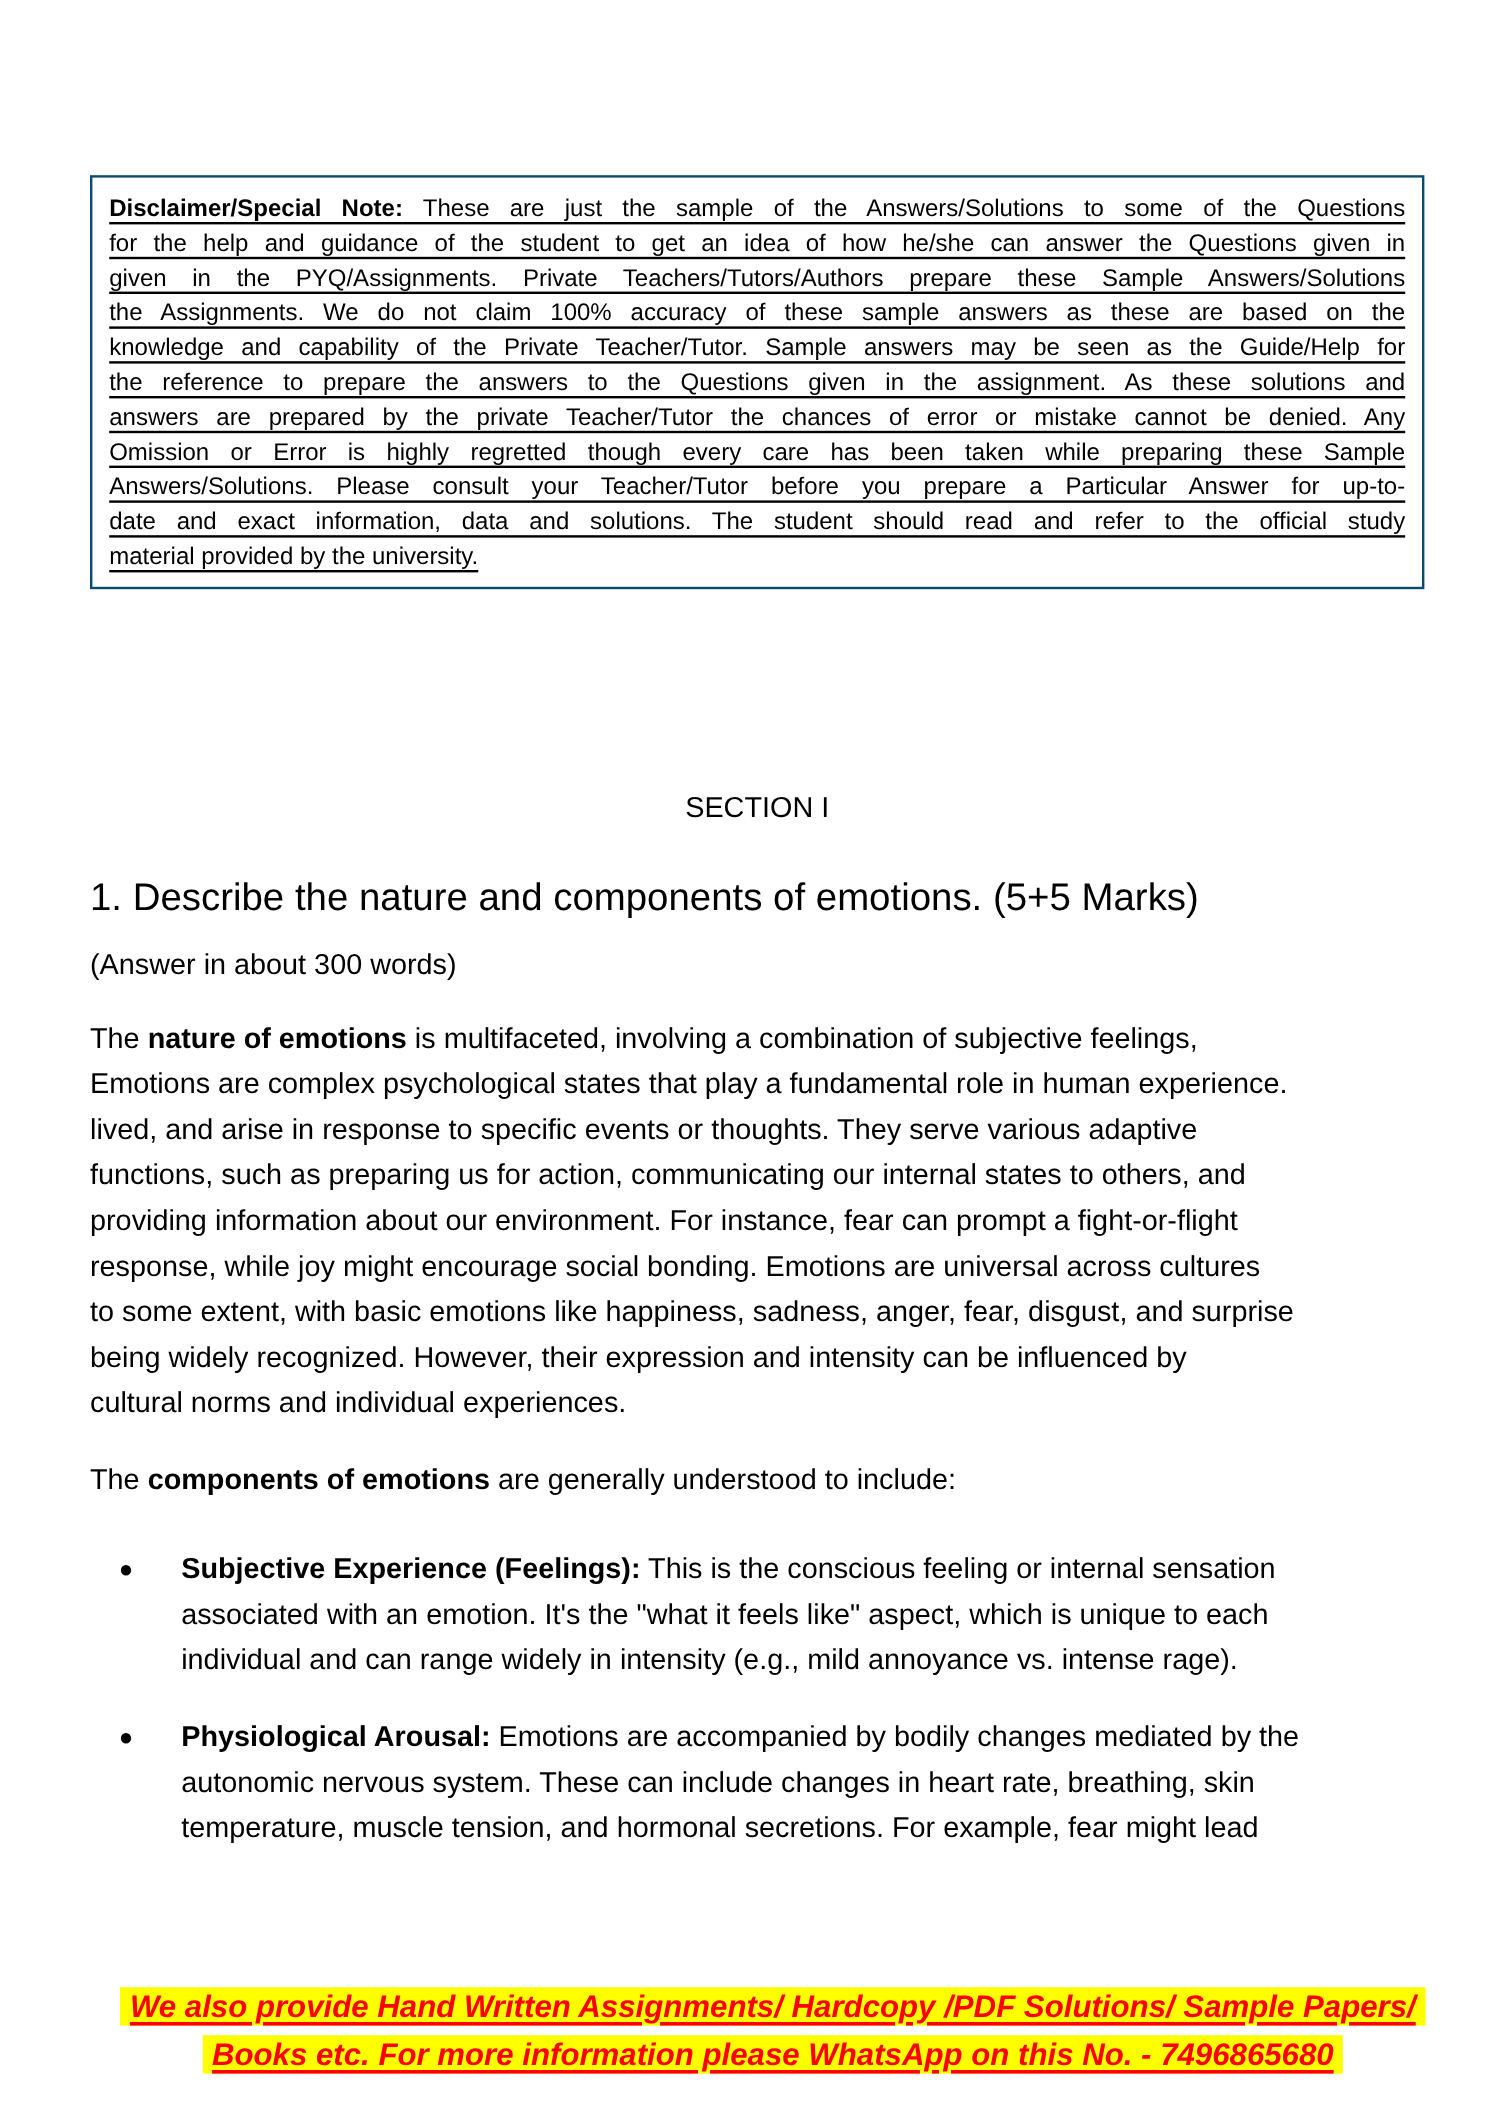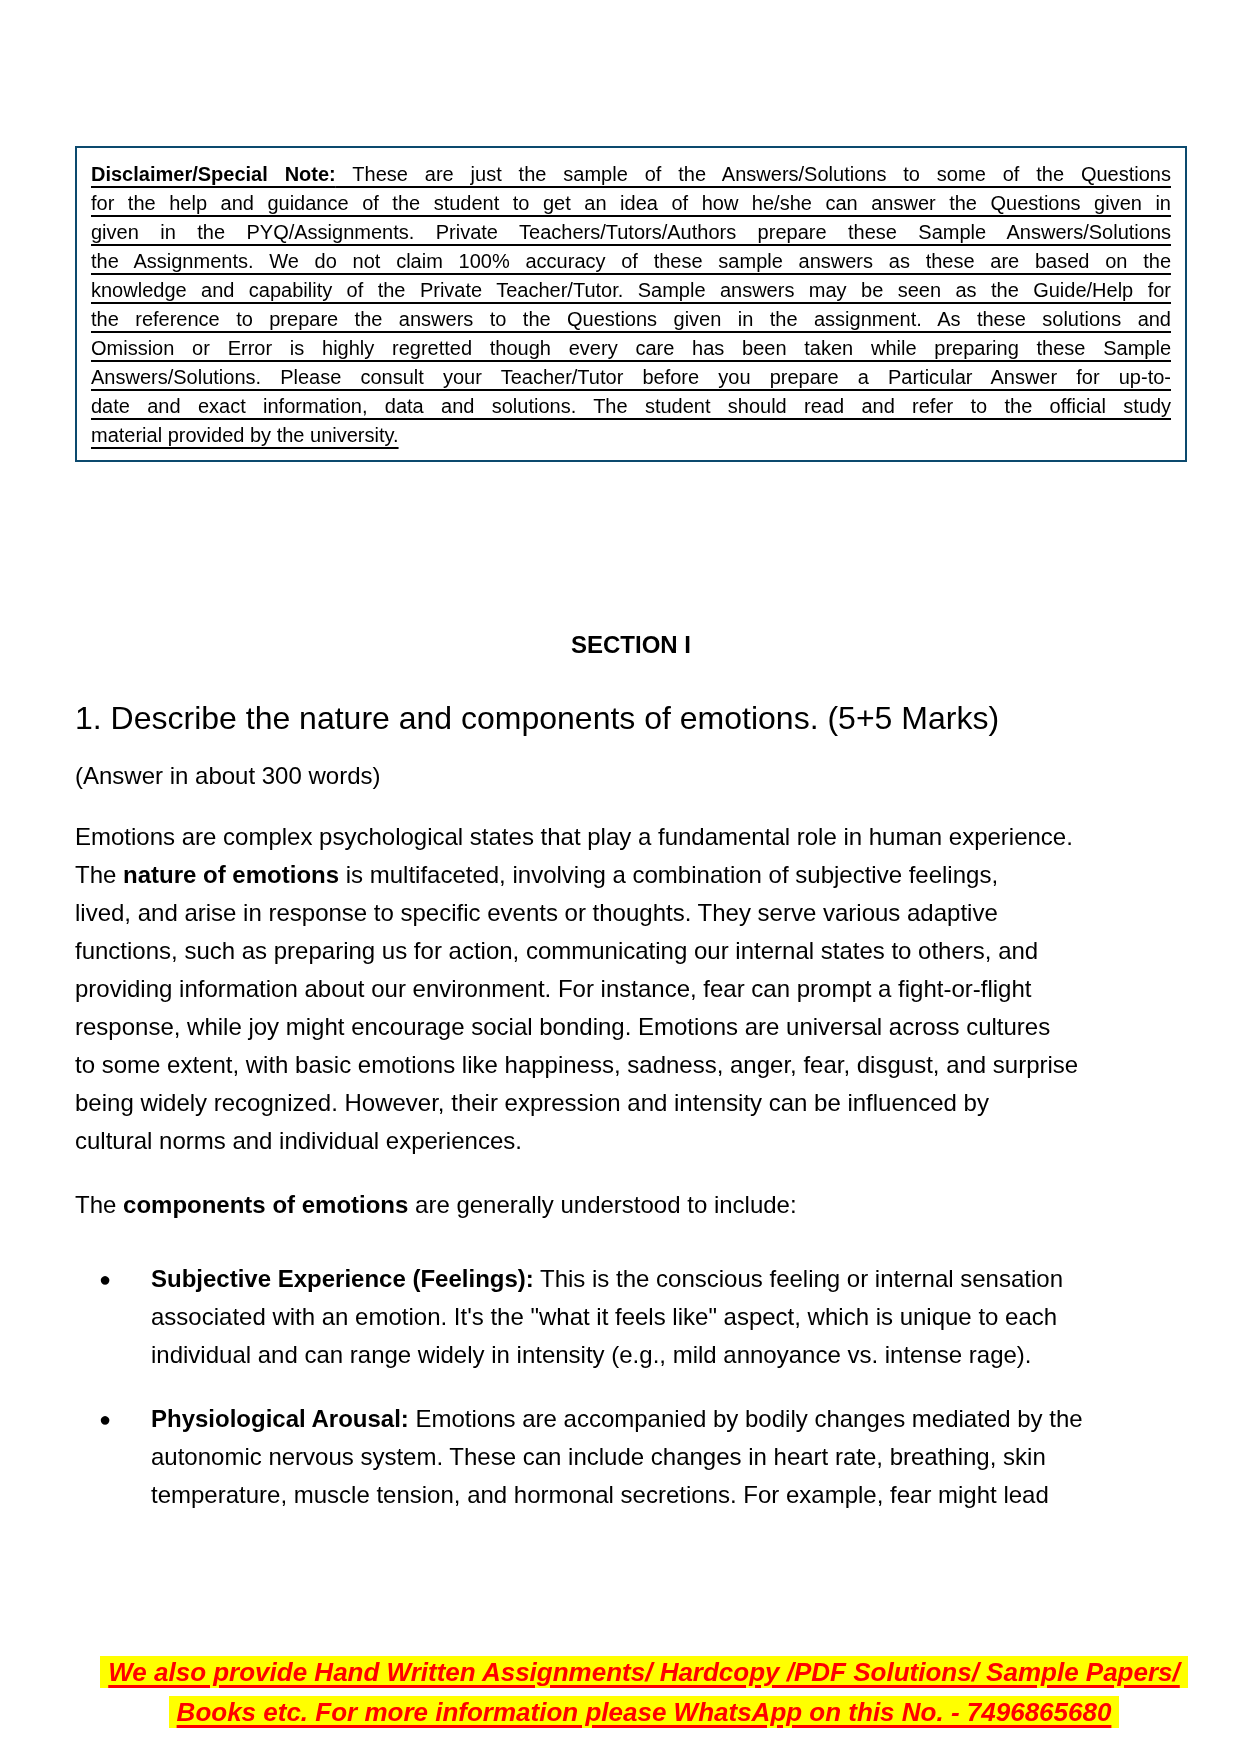--- a/index.html
+++ b/index.html
@@ -29,21 +29,21 @@
     text-decoration:underline;
     text-decoration-thickness:2px;
     text-underline-offset:5px;
   }
   .disclaimer-box .tline:last-child { text-align-last:left; }
 
   
   .section-title {
     margin-top:168px;
     text-align:center;
-    font-weight:bold;
+    font-weight:normal;
     font-size:24px;
     line-height:30px;
   }
 
   
   .question {
     margin-top:42px;
     font-size:32px;
     line-height:32px;
   }
@@ -109,35 +109,36 @@
 <div class="page">
   <div class="content">
 
     <div class="disclaimer-box">
         <div class="tline"><span class="runs-wrap"><span class="run b">Disclaimer/Special Note:</span><span class="run"> These are just the sample of the Answers/Solutions to some of the Questions</span></span></div>
         <div class="tline"><span class="runs-wrap"><span class="run">for the help and guidance of the student to get an idea of how he/she can answer the Questions given in</span></span></div>
         <div class="tline"><span class="runs-wrap"><span class="run">given in the PYQ/Assignments. Private Teachers/Tutors/Authors prepare these Sample Answers/Solutions</span></span></div>
         <div class="tline"><span class="runs-wrap"><span class="run">the Assignments. We do not claim 100% accuracy of these sample answers as these are based on the</span></span></div>
         <div class="tline"><span class="runs-wrap"><span class="run">knowledge and capability of the Private Teacher/Tutor. Sample answers may be seen as the Guide/Help for</span></span></div>
         <div class="tline"><span class="runs-wrap"><span class="run">the reference to prepare the answers to the Questions given in the assignment. As these solutions and</span></span></div>
+        <div class="tline"><span class="runs-wrap"><span class="run">answers are prepared by the private Teacher/Tutor the chances of error or mistake cannot be denied. Any</span></span></div>
         <div class="tline"><span class="runs-wrap"><span class="run">Omission or Error is highly regretted though every care has been taken while preparing these Sample</span></span></div>
         <div class="tline"><span class="runs-wrap"><span class="run">Answers/Solutions. Please consult your Teacher/Tutor before you prepare a Particular Answer for up-to-</span></span></div>
         <div class="tline"><span class="runs-wrap"><span class="run">date and exact information, data and solutions. The student should read and refer to the official study</span></span></div>
         <div class="tline"><span class="runs-wrap"><span class="run">material provided by the university.</span></span></div>
       </div>
 
     <div class="section-title">SECTION I</div>
 
     <div class="question">1. Describe the nature and components of emotions. (5+5 Marks)</div>
 
     <div class="answer-note">(Answer in about 300 words)</div>
 
     <div class="para para1">
+        <div class="tline"><span class="runs-wrap"><span class="run">The </span><span class="run b">nature of emotions</span><span class="run"> is multifaceted, involving a combination of subjective feelings,</span></span></div>
         <div class="tline"><span class="runs-wrap"><span class="run">Emotions are complex psychological states that play a fundamental role in human experience.</span></span></div>
-        <div class="tline"><span class="runs-wrap"><span class="run">The </span><span class="run b">nature of emotions</span><span class="run"> is multifaceted, involving a combination of subjective feelings,</span></span></div>
         <div class="tline"><span class="runs-wrap"><span class="run">lived, and arise in response to specific events or thoughts. They serve various adaptive</span></span></div>
         <div class="tline"><span class="runs-wrap"><span class="run">functions, such as preparing us for action, communicating our internal states to others, and</span></span></div>
         <div class="tline"><span class="runs-wrap"><span class="run">providing information about our environment. For instance, fear can prompt a fight-or-flight</span></span></div>
         <div class="tline"><span class="runs-wrap"><span class="run">response, while joy might encourage social bonding. Emotions are universal across cultures</span></span></div>
         <div class="tline"><span class="runs-wrap"><span class="run">to some extent, with basic emotions like happiness, sadness, anger, fear, disgust, and surprise</span></span></div>
         <div class="tline"><span class="runs-wrap"><span class="run">being widely recognized. However, their expression and intensity can be influenced by</span></span></div>
         <div class="tline"><span class="runs-wrap"><span class="run">cultural norms and individual experiences.</span></span></div>
       </div>
 
     <div class="para para2">

